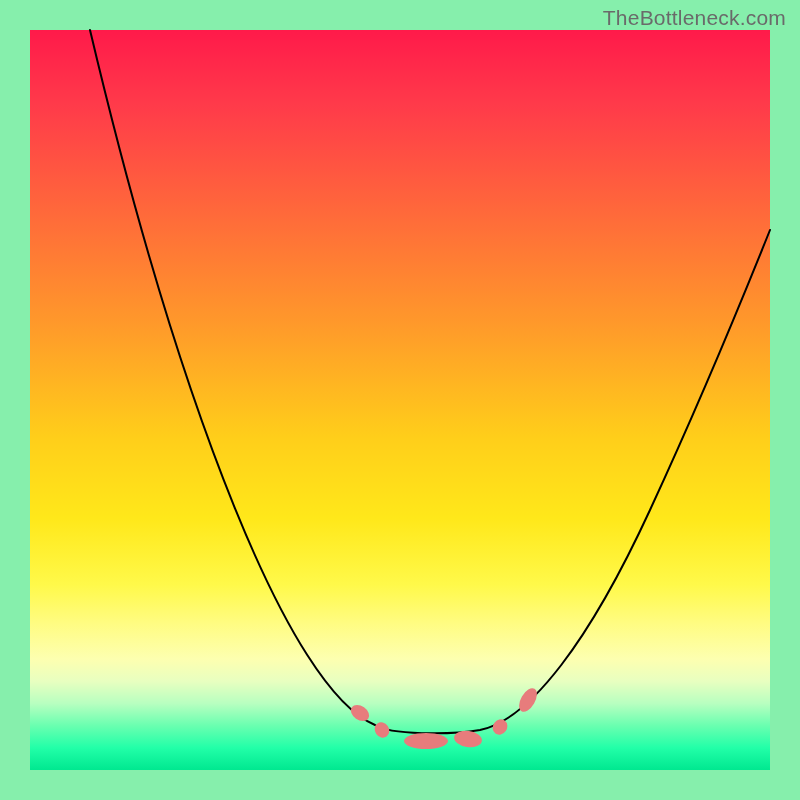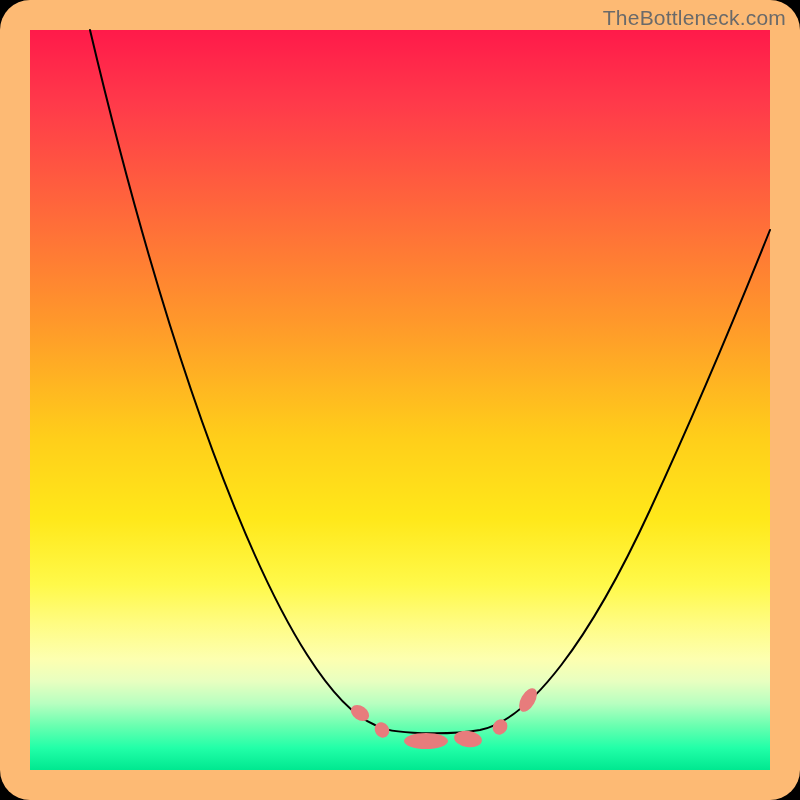--- a/index.html
+++ b/index.html
@@ -10,22 +10,21 @@
     overflow: hidden;
     background: #000;
     font-family: Arial, Helvetica, sans-serif;
   }
   .frame {
     position: absolute;
     left: 0;
     top: 0;
     width: 800px;
     height: 800px;
-    background: #fdba74;
-    border-radius: 30px;
+    background: #86efac;
   }
   .plot {
     position: absolute;
     left: 30px;
     top: 30px;
     width: 740px;
     height: 740px;
     background: linear-gradient(to bottom,
       #ff1a4a 0%,
       #ff3a4a 10%,

